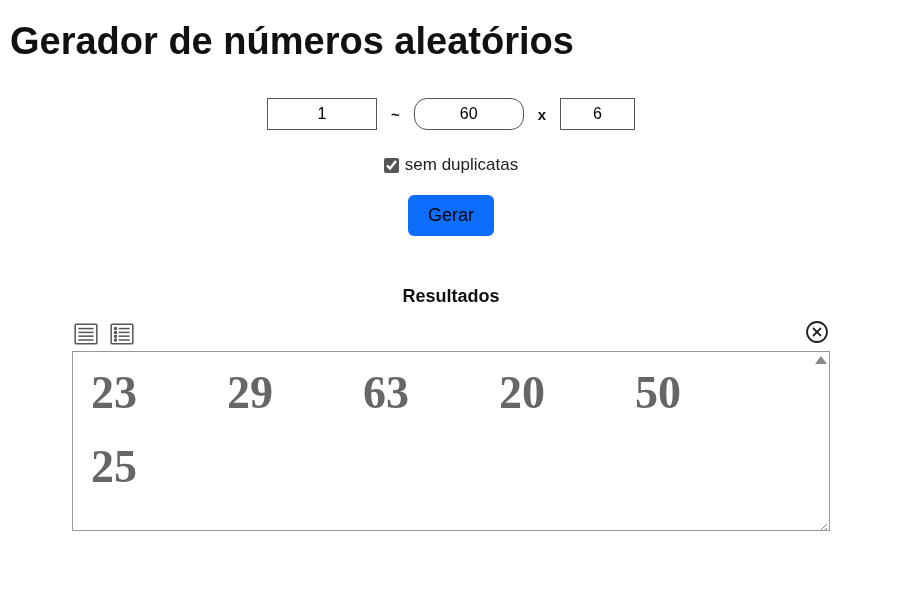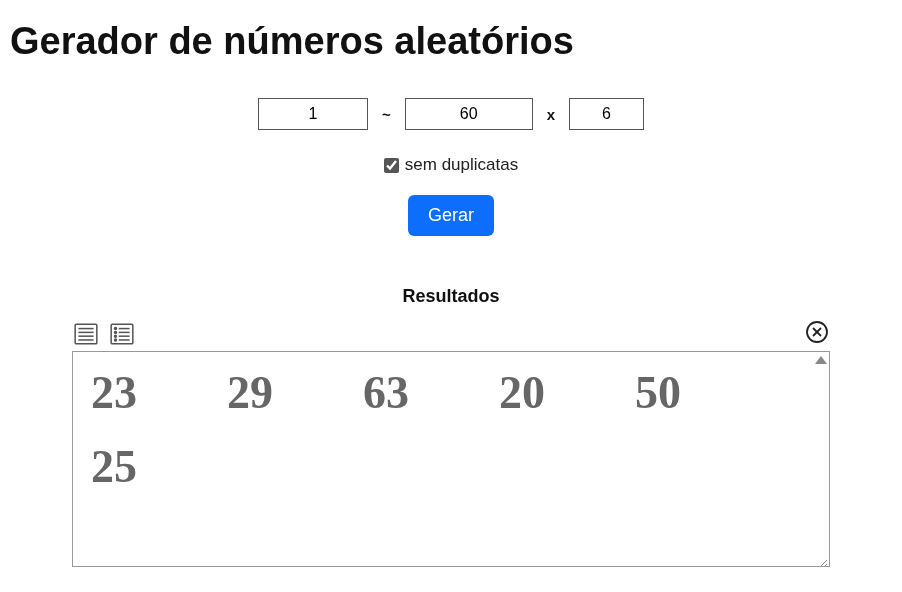--- a/index.html
+++ b/index.html
@@ -36,21 +36,22 @@
       height: 32px;
       border: 1px solid #555;
       text-align: center;
       font-size: 16px;
       font-family: inherit;
     }
     .input-min {
       width: 110px;
     }
     .input-max {
-      width: 128px;
+      width: 110px;
+      border-radius: 13px;
     }
     .input-count {
       width: 75px;
     }
     .sep {
       font-size: 15px;
       font-weight: 700;
       color: #111;
       padding: 0 4px;
     }
@@ -68,21 +69,21 @@
       height: 15px;
       accent-color: #555;
     }
     .btn-row {
       display: flex;
       justify-content: center;
       margin-bottom: 50px;
     }
     .btn-generate {
       background: #0d6efd;
-      color: #ffffff;
+      color: #000000;
       border: none;
       border-radius: 6px;
       padding: 10px 20px;
       font-size: 18px;
       cursor: pointer;
     }
     h2.results-title {
       text-align: center;
       font-size: 18px;
       font-weight: 700;
@@ -130,21 +131,21 @@
     .close-btn svg {
       width: 24px;
       height: 24px;
       stroke: currentColor;
       fill: none;
       stroke-width: 1.8;
     }
     .results-box {
       margin: 2px 62px 0 62px;
       border: 1px solid #999;
-      height: 216px;
+      height: 180px;
       position: relative;
       overflow: hidden;
       padding: 18px 25px 10px 18px;
     }
     .numbers {
       display: flex;
       flex-wrap: wrap;
       column-gap: 90px;
       row-gap: 28px;
       align-content: flex-start;

